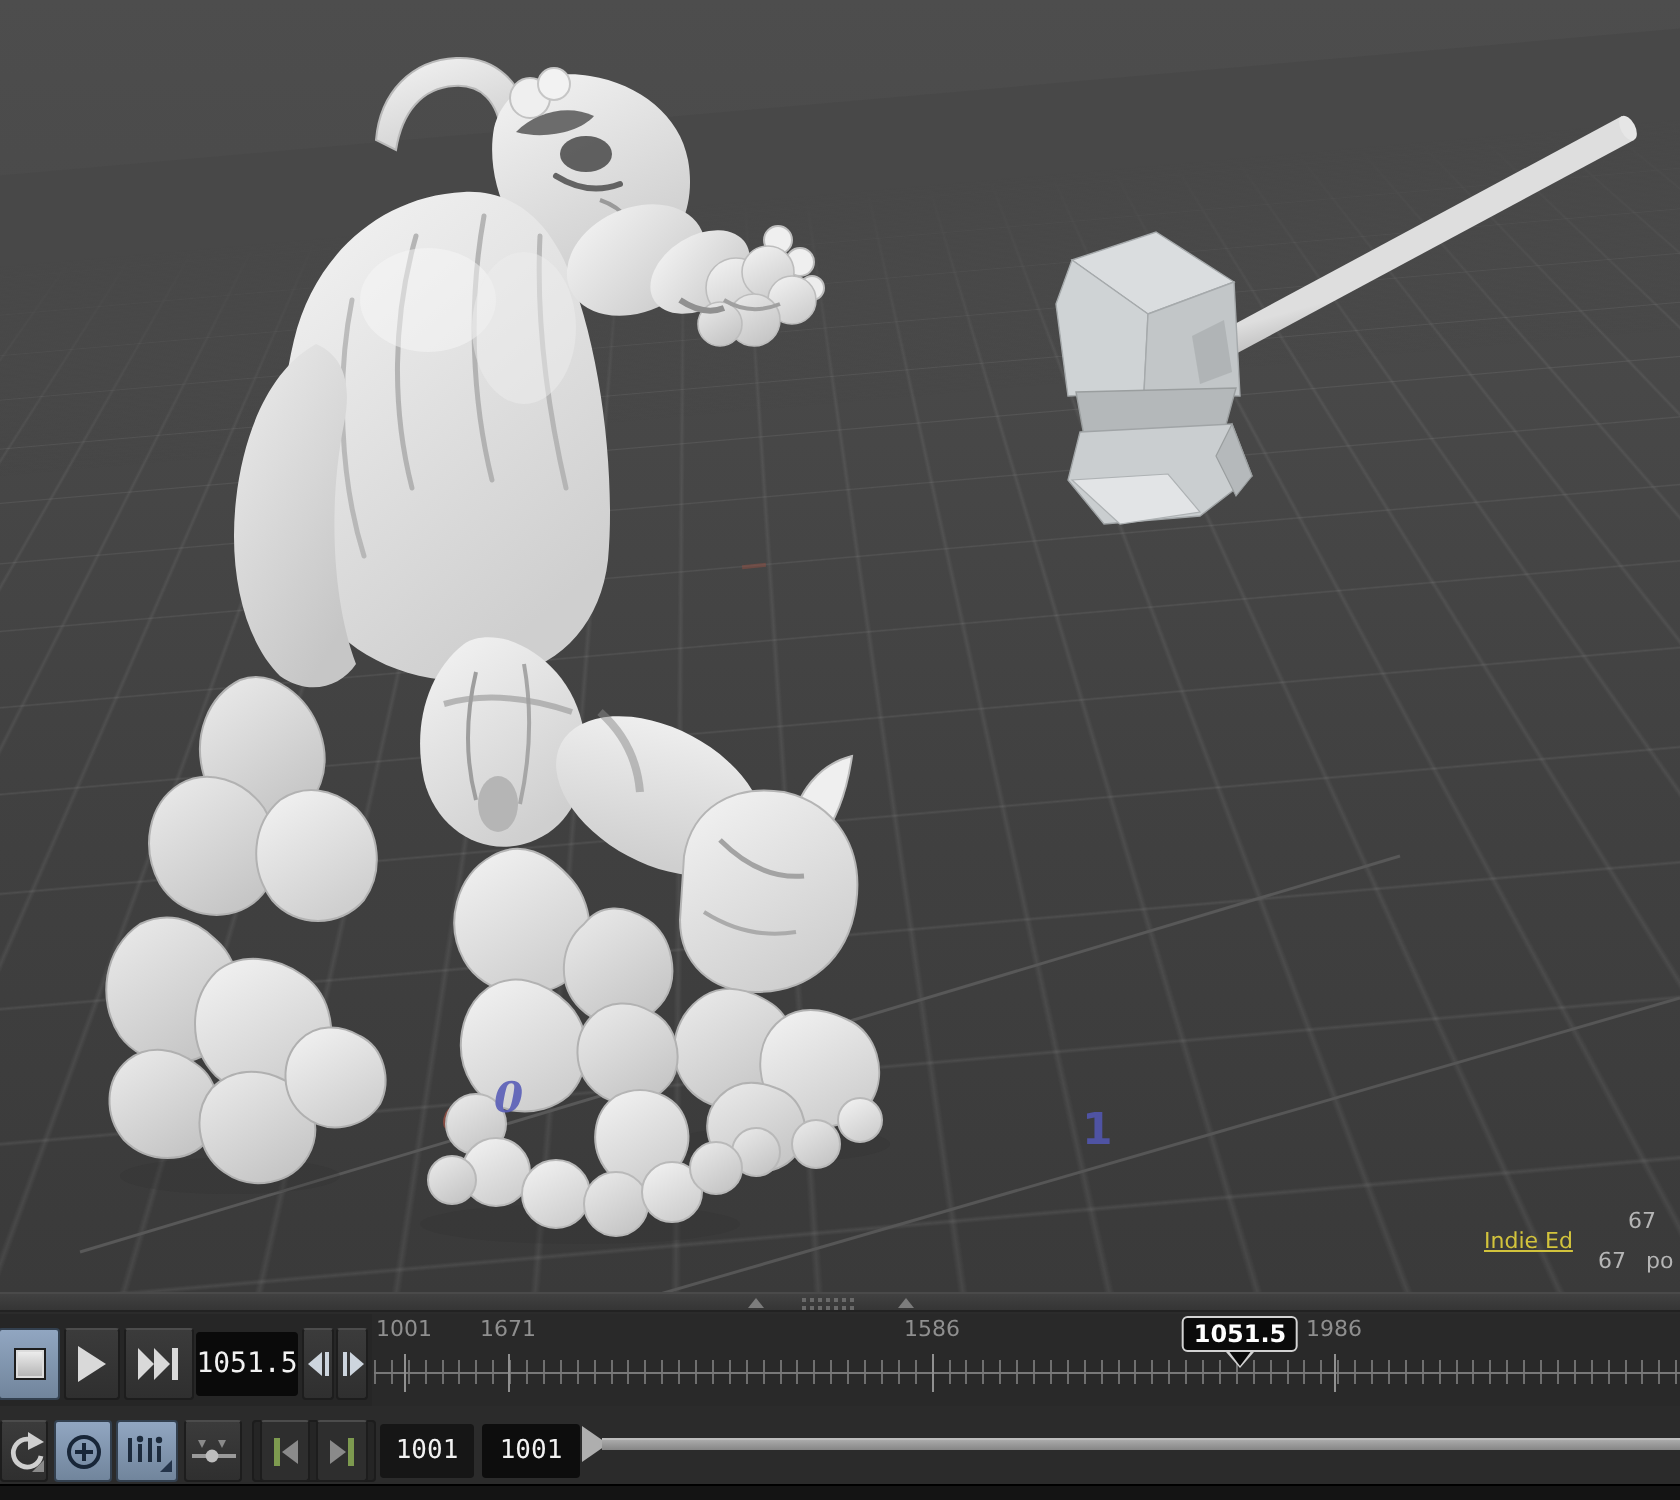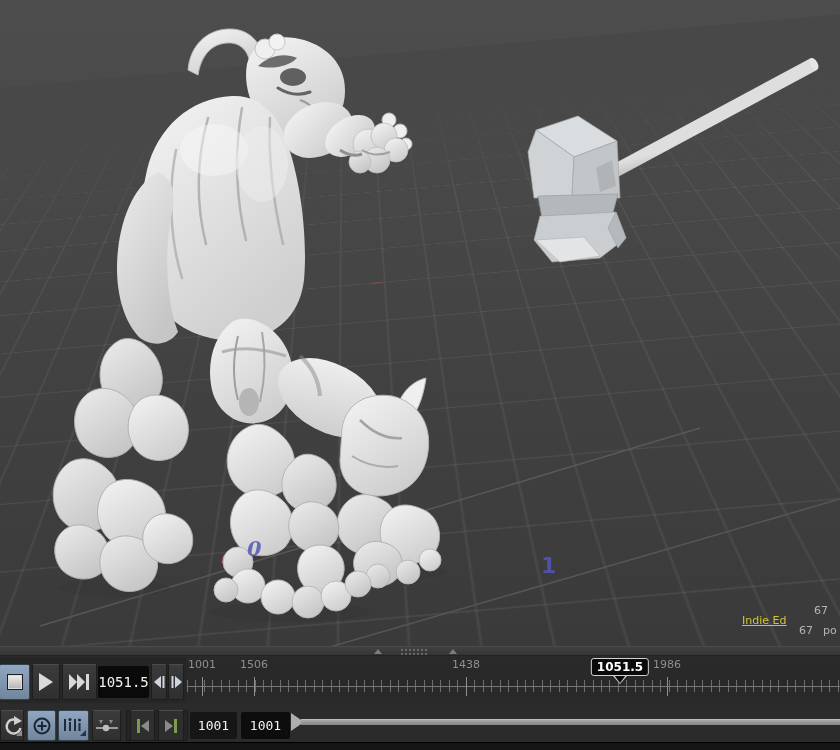--- a/index.html
+++ b/index.html
@@ -271,22 +271,22 @@
       </svg>
     </div>
     <div class="pbtn" style="left:168px;width:16px">
       <svg class="icon" width="11" height="12">
         <rect x="0.5" y="0" width="2" height="12" fill="#cdd5de"></rect>
           <polygon points="4,0 11,6 4,12" fill="#cdd5de"></polygon>
       </svg>
     </div>
 
     <span class="tick-label" style="left:202px">1001</span>
-    <span class="tick-label" style="left:254px">1506</span>
-    <span class="tick-label" style="left:466px">1438</span>
+    <span class="tick-label" style="left:254px">1671</span>
+    <span class="tick-label" style="left:466px">1586</span>
     <span class="tick-label" style="left:667px">1986</span>
     <div class="tick-strip"></div>
     <div class="tick-base"></div>
     <div class="tick-major" style="left:202px"></div>
     <div class="tick-major" style="left:254px"></div>
     <div class="tick-major" style="left:466px"></div>
     <div class="tick-major" style="left:667px"></div>
     <div class="flag-tri-o" style="left:620px"></div>
     <div class="flag-tri-i" style="left:620px"></div>
     <div class="playhead-flag" style="left:620px">1051.5</div>

